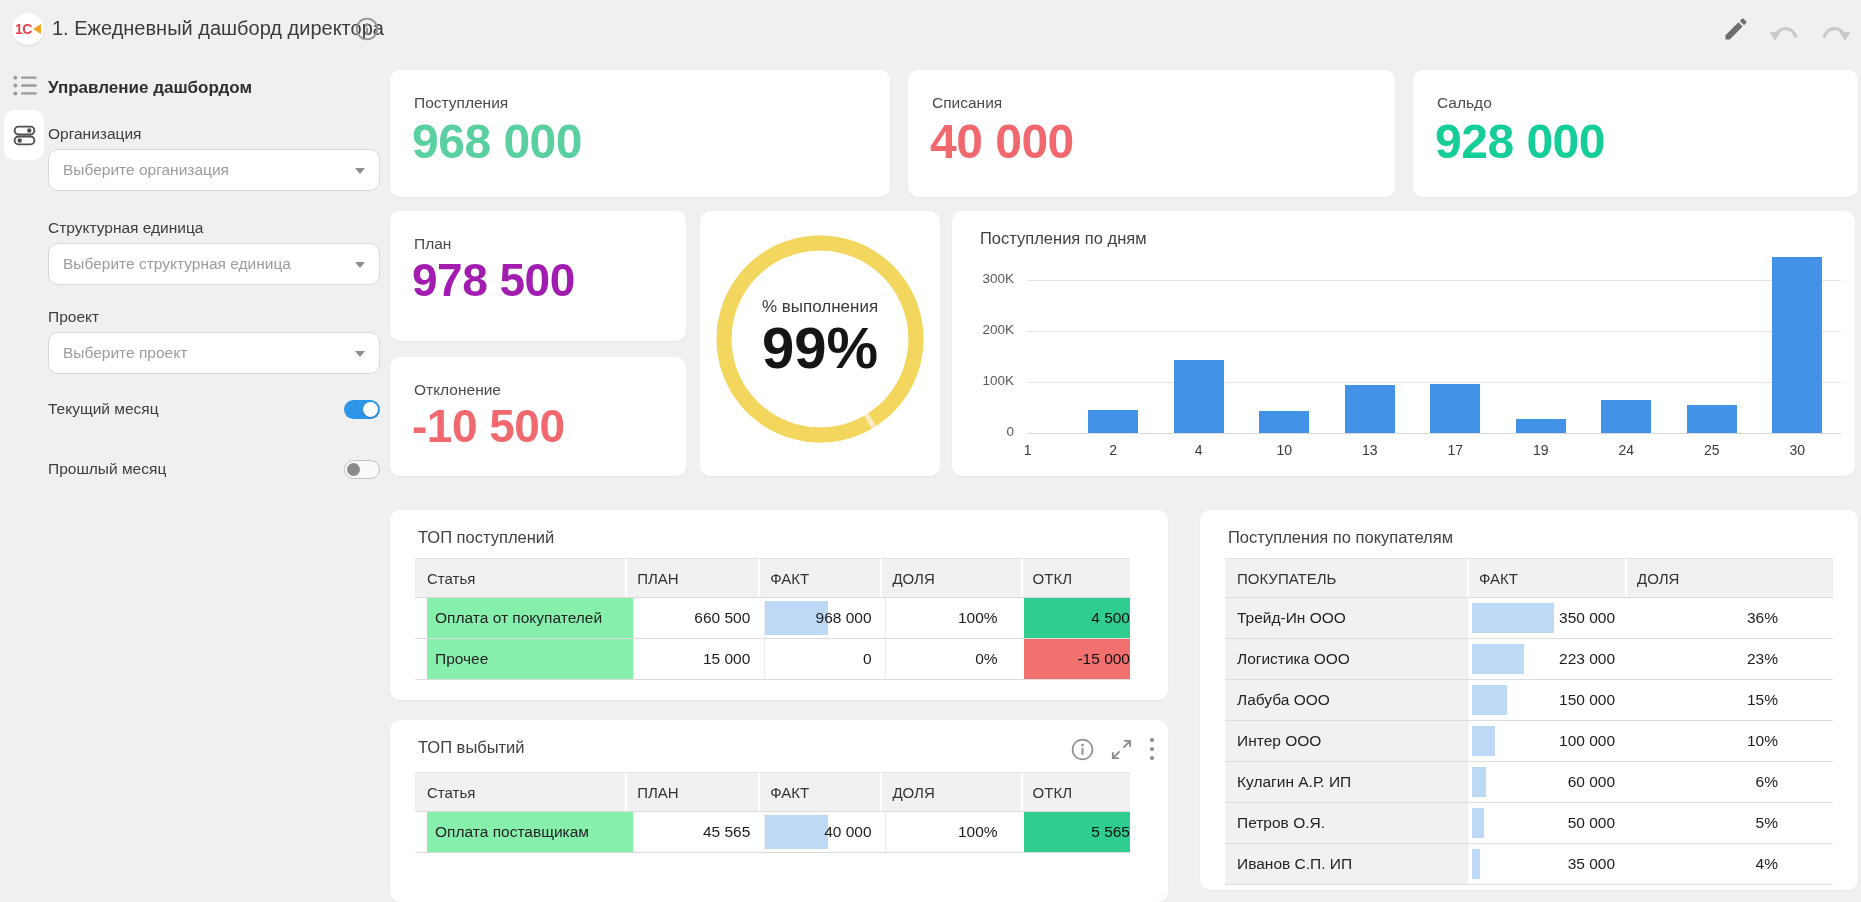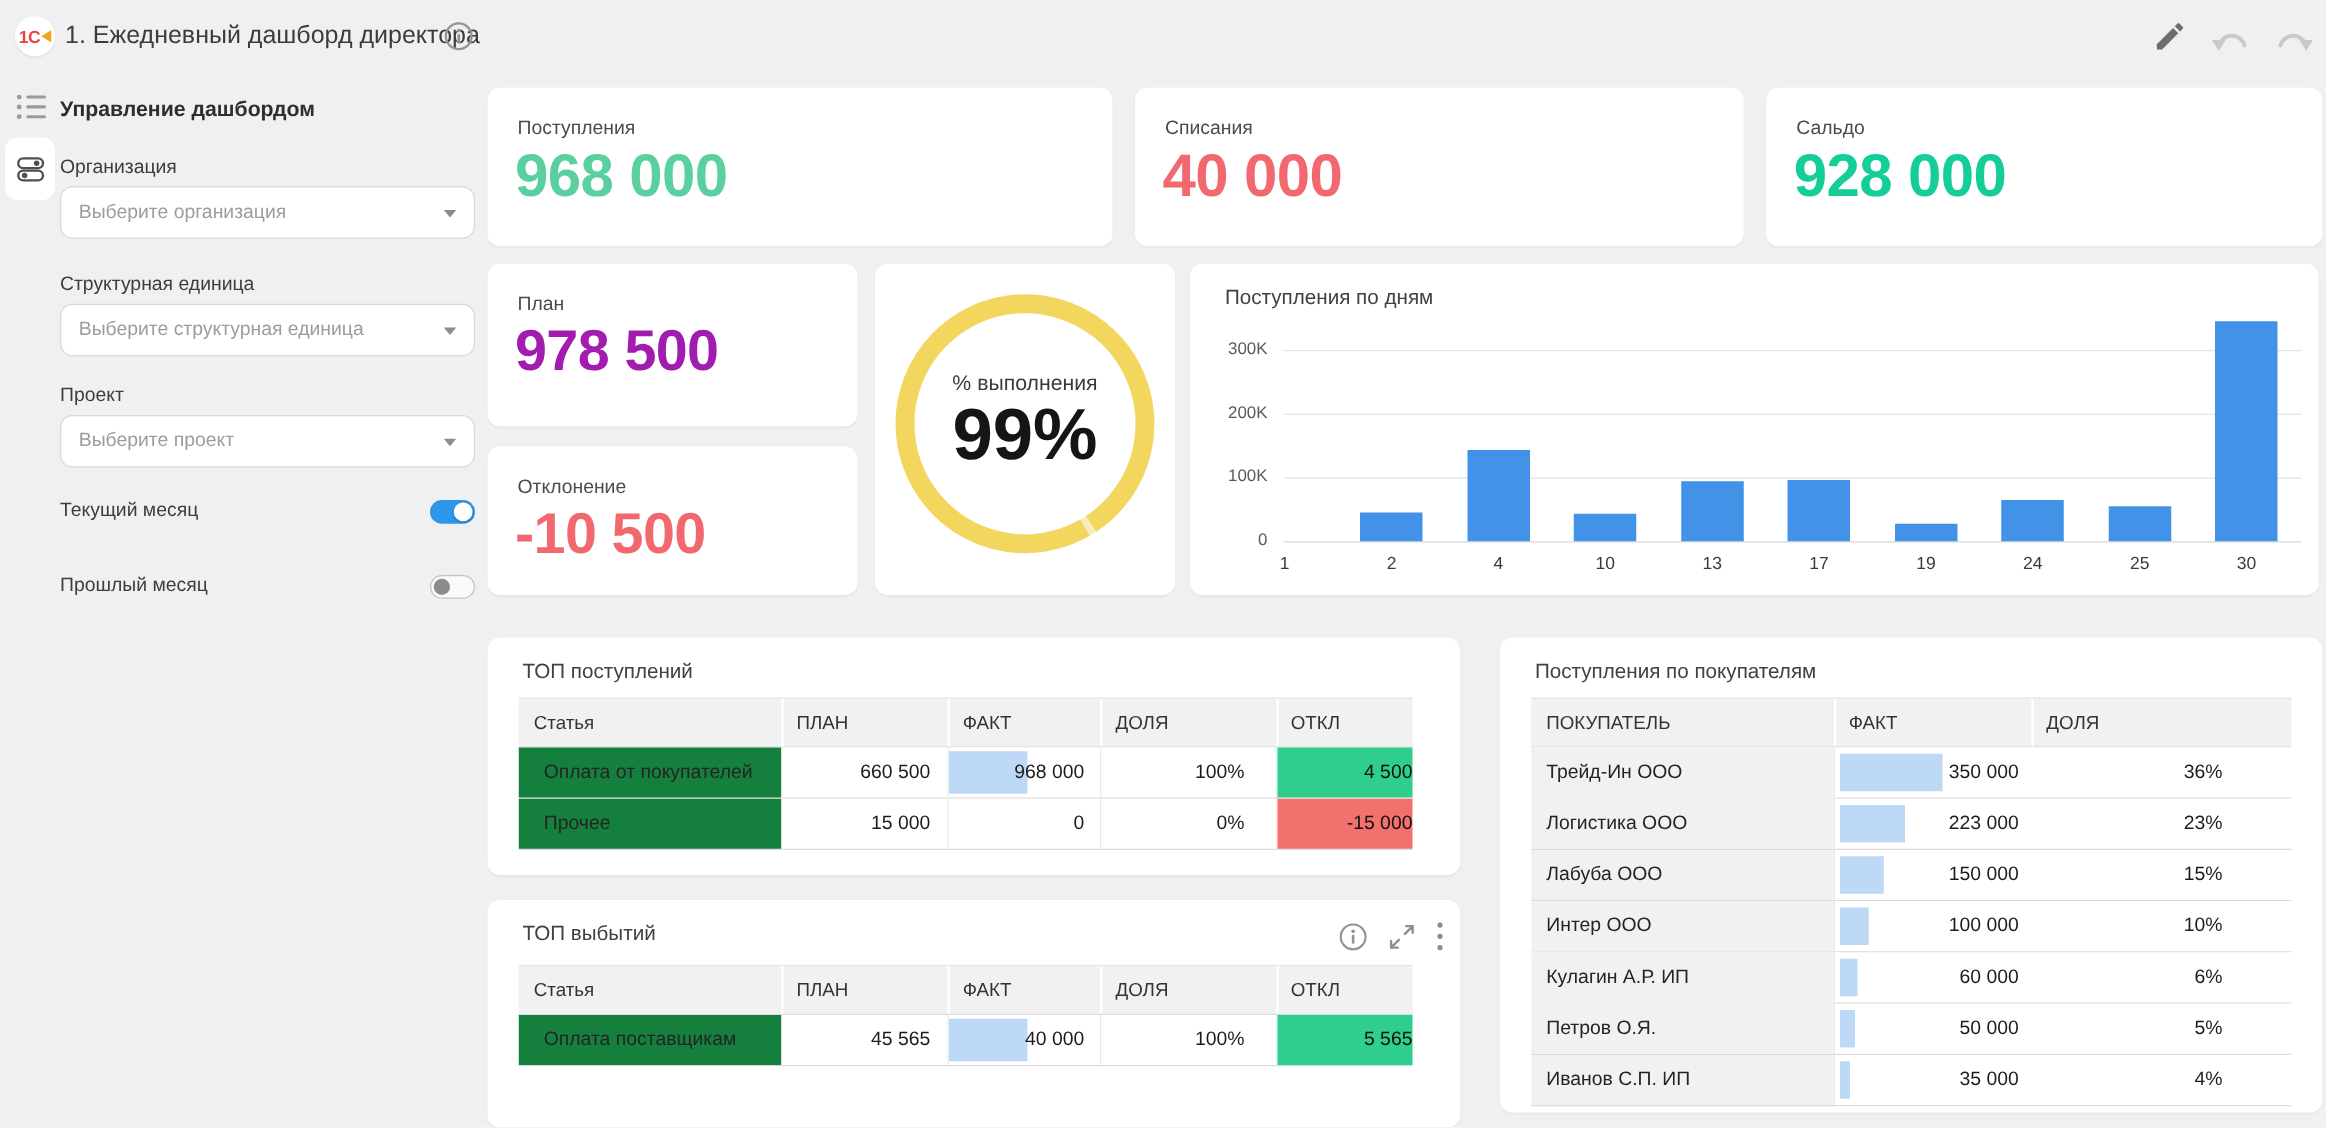--- a/index.html
+++ b/index.html
@@ -54,21 +54,21 @@
   .t-row{display:flex;height:40px;border-bottom:1px solid #dcdcdc;background:#fff;}
   .t-head{height:38px;border-top:1px solid #e3e3e3;background:#f1f1f2;}
   .t-cell{display:flex;align-items:center;font-size:15.5px;color:#1c1c1c;box-sizing:border-box;overflow:hidden;}
   .t-head .t-cell{background:#f1f1f2;color:#333;font-size:15px;justify-content:flex-start;padding-left:10px;border-left:2px solid #fff;}
   .t-head .t-cell:first-child{border-left:none;padding-left:12px;}
   .c-article{width:29.4%;}
   .c-plan{width:18.6%;}
   .c-fact{width:17.1%;}
   .c-share{width:19.6%;}
   .c-dev{width:15.3%;}
-  .art{background:#15803d;padding-left:20px;color:#242424;}
+  .art{background:#86efac;padding-left:8px;color:#242424;margin-left:12px;}
   .numc{justify-content:flex-end;border-left:1px solid #ececec;}
   .c-plan.numc{padding-right:14px;}
   .c-fact.numc{position:relative;padding-right:13px;}
   .c-share.numc{padding-right:25px;}
   .c-dev.numc{padding-right:0;border-left:1px solid #fff;color:#101010;}
   .fact-bar{position:absolute;left:0;top:3px;bottom:3px;}
   .fv{position:relative;z-index:1;}
   .c-name{width:39.8%;background:#f1f1f2;padding-left:12px;color:#242424;}
   .c-cfact{width:26%;position:relative;justify-content:flex-end;padding-right:10px;border-left:1px solid #ececec;}
   .c-cshare{width:34.2%;justify-content:flex-end;padding-right:55px;}

